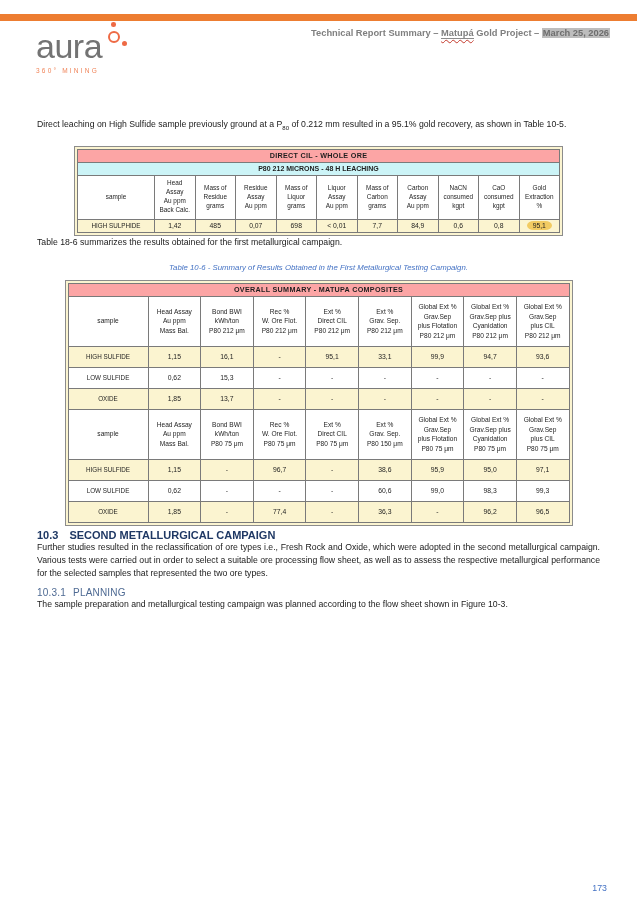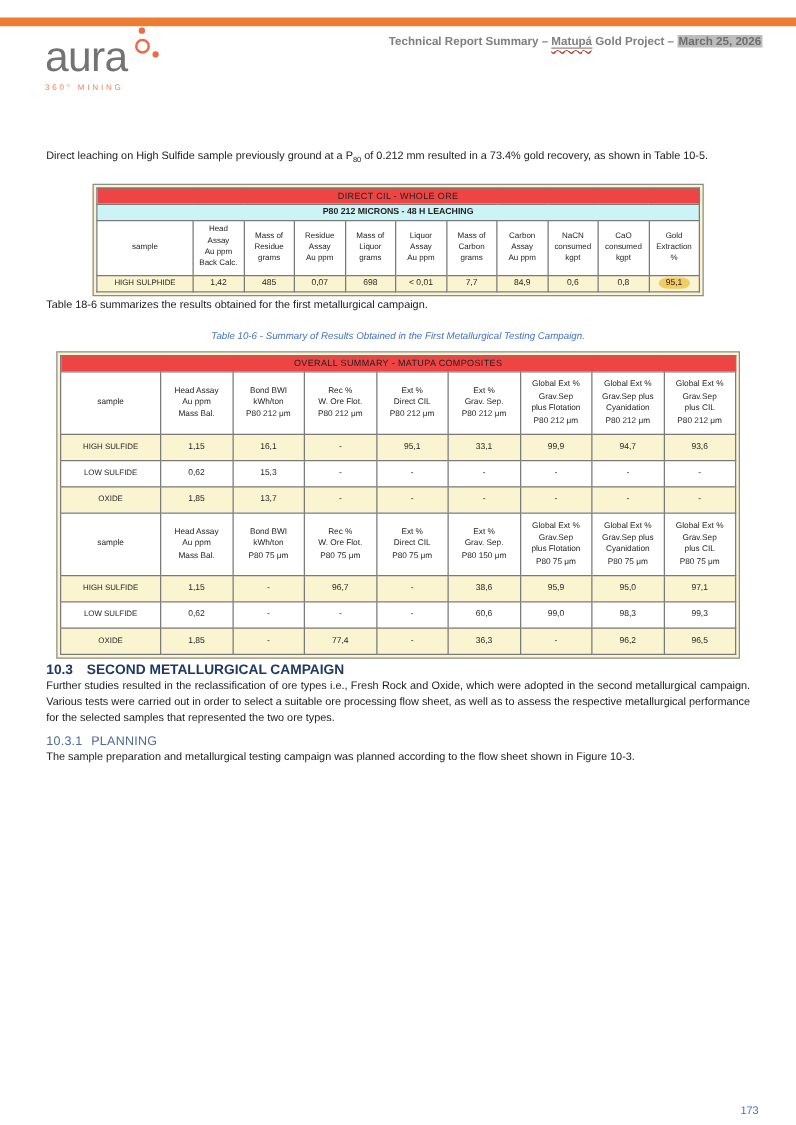--- a/index.html
+++ b/index.html
@@ -22,24 +22,24 @@
   .proj { text-decoration:underline wavy #C4392B; text-underline-offset:2.5px; border-bottom:1px solid #8a8a8a; }
   .date-hl { background:#BDBDBD; color:#6E6E6E; padding:0 1px; }
 
   .content { position:absolute; top:112px; left:0; width:637px; padding:6px 37px 0; box-sizing:border-box; }
   p.body { font-size:8.7px; line-height:13px; color:#1a1a1a; text-align:justify; margin:0; }
   p.body .sub { font-size:6px; vertical-align:sub; }
   .caption { font-size:7.8px; font-style:italic; color:#4472C4; text-align:center; margin:14px 0 0; }
 
   .twrap { background:#FBF4D0; border:1px solid #8c8c8c; padding:2px; box-sizing:border-box; }
   .t1wrap { width:489px; margin:11px auto 0; }
-  .t2wrap { width:547px; margin:8px auto 0; }
+  .t2wrap { width:508px; margin:8px auto 0; }
   table { border-collapse:collapse; width:100%; table-layout:fixed; background:#ffffff; }
   td,th { border:1px solid #7a7a7a; text-align:center; vertical-align:middle; color:#1e1e1e; font-weight:normal; padding:1px; box-sizing:border-box; }
-  tr.t-title td { background:#ef4444; font-weight:normal; font-size:7.2px; height:13px; letter-spacing:0.3px; }
+  tr.t-title td { background:#fca5a5; font-weight:bold; font-size:7.2px; height:13px; letter-spacing:0.3px; }
   tr.t-sub td { background:#CCF4F7; font-weight:bold; font-size:7px; height:13px; }
   .t1 th { font-size:6.4px; line-height:1.4; white-space:pre-line; height:44px; background:#ffffff; }
   .t1 td.data { font-size:6.8px; height:13px; background:#FBF4D0; }
   .t1 td.data.sample { font-size:6.3px; }
   .t2 th { font-size:6.6px; line-height:1.45; white-space:pre-line; height:50px; background:#ffffff; }
   .t2 td { font-size:6.8px; height:21px; }
   .t2 td.sample { font-size:6.3px; }
   .t2 tbody.zebra tr:nth-child(odd) td { background:#FBF4D0; }
   .t2 tbody.zebra tr:nth-child(even) td { background:#ffffff; }
   .hl { display:inline-block; background:#F2CB62; border-radius:12px/8px; padding:1px 6px; }
@@ -67,21 +67,21 @@
         <div class="ring"></div>
         <div class="dot-br"></div>
     </div>
     <div class="tagline">360° MINING</div>
   </div>
 
   <div class="header-title"><span>Technical Report Summary – </span><span class="proj">Matupá</span><span> Gold Project – </span><span class="date-hl">March 25, 2026</span></div>
 
   <div class="content">
 
-    <p class="body"><span>Direct leaching on High Sulfide sample previously ground at a P</span><span class="sub">80</span><span> of 0.212 mm resulted in a 73.4% gold recovery, as shown in Table 10-5.</span></p>
+    <p class="body"><span>Direct leaching on High Sulfide sample previously ground at a P</span><span class="sub">80</span><span> of 0.212 mm resulted in a 95.1% gold recovery, as shown in Table 10-5.</span></p>
 
 
     <div class="twrap t1wrap">
       <table class="t1">
         <colgroup>
           <col style="width:77px">
             <col>
             <col>
             <col>
             <col>

